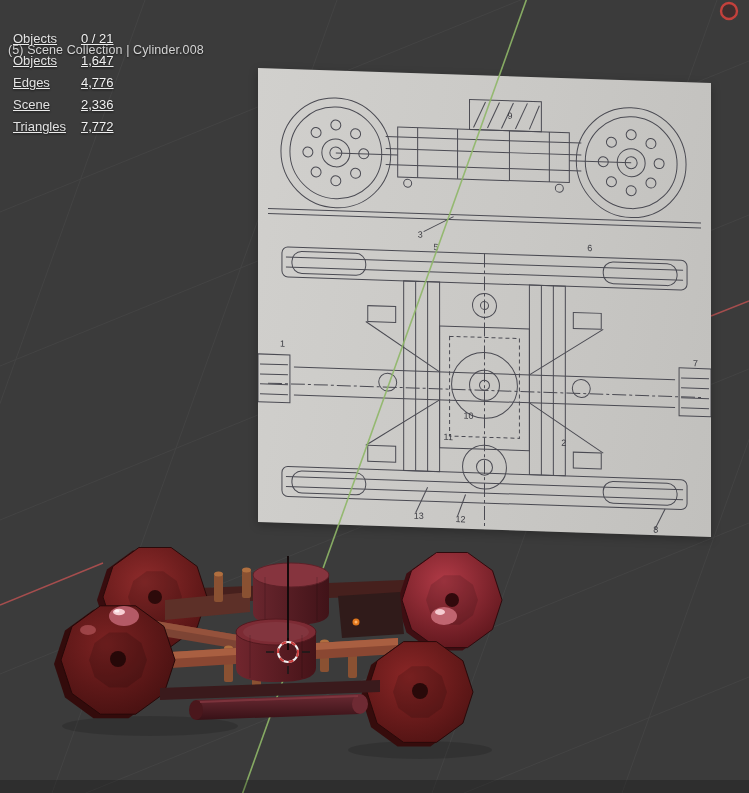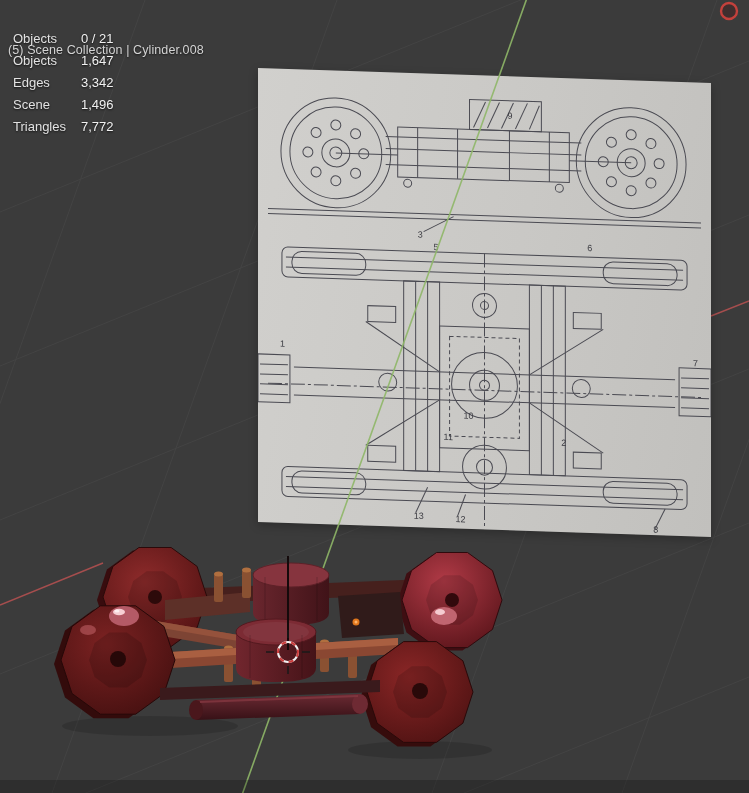--- a/index.html
+++ b/index.html
@@ -17,20 +17,21 @@
     text-shadow:0 1px 2px rgba(0,0,0,.65);
     letter-spacing:.1px;
     margin-top:41px;
   }
   .stats{
     position:absolute;left:13px;top:31px;
     display:grid;grid-template-columns:66px auto;
     row-gap:7px;column-gap:2px;
     font-size:13px;color:#ececec;
     text-shadow:0 1px 2px rgba(0,0,0,.7);
+    text-decoration:underline;
   }
   .stats .lab{color:#e2e2e2;}
   .stats .val{color:#f1f1f1;}
   .blueprint{
     position:absolute;left:258px;top:68px;width:453px;height:454px;
     transform:skewY(1.9deg);transform-origin:0 0;
     background:linear-gradient(100deg,#d1d0cd 0%,#c9c8c5 55%,#c1c0bd 100%);
     box-shadow:0 3px 10px rgba(0,0,0,.25);
   }
   .blueprint svg{position:absolute;left:0;top:0;}
@@ -331,23 +332,23 @@
   </svg>
 
   <div class="breadcrumb">(5) Scene Collection | Cylinder.008</div>
 
   <div class="stats">
     <span class="lab">Objects</span>
     <span class="val">0 / 21</span>
     <span class="lab">Objects</span>
     <span class="val">1,647</span>
     <span class="lab">Edges</span>
-    <span class="val">3,342</span>
+    <span class="val">4,776</span>
     <span class="lab">Scene</span>
-    <span class="val">1,496</span>
+    <span class="val">2,336</span>
     <span class="lab">Triangles</span>
     <span class="val">7,772</span>
   </div>
 
   <svg class="layer" viewBox="0 0 749 793">
     <circle cx="729" cy="11" r="8" fill="rgba(70,30,30,0.45)" stroke="#c4413c" stroke-width="2.4" style="pointer-events:auto;"></circle>
   </svg>
 
   <div class="bottom-shade"></div>
 </div>

